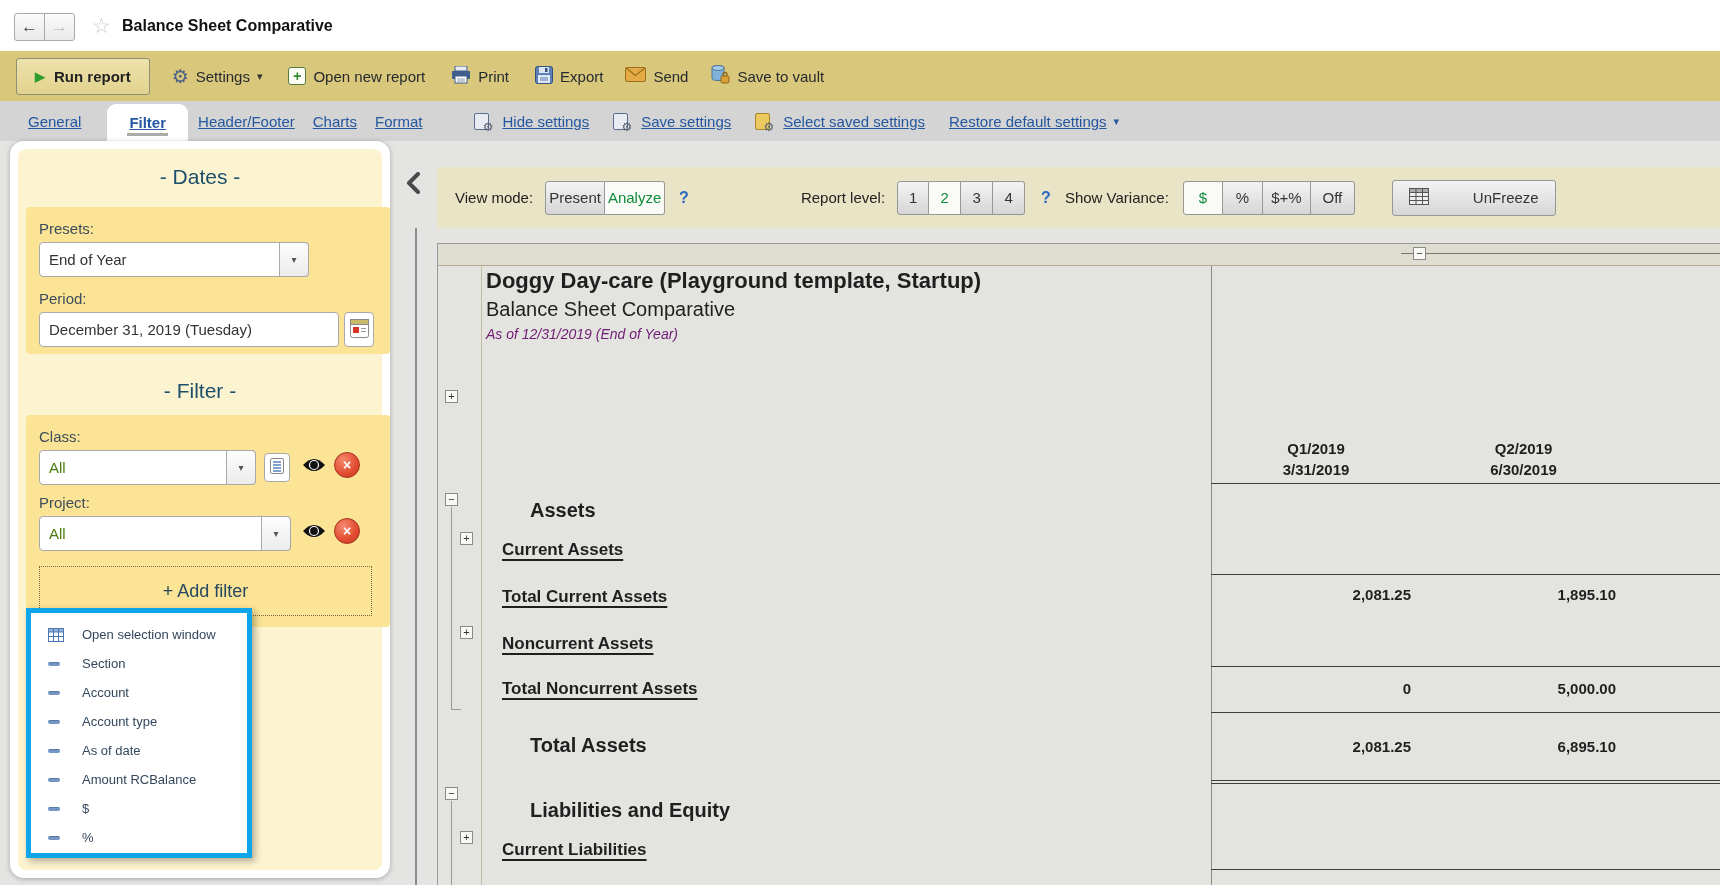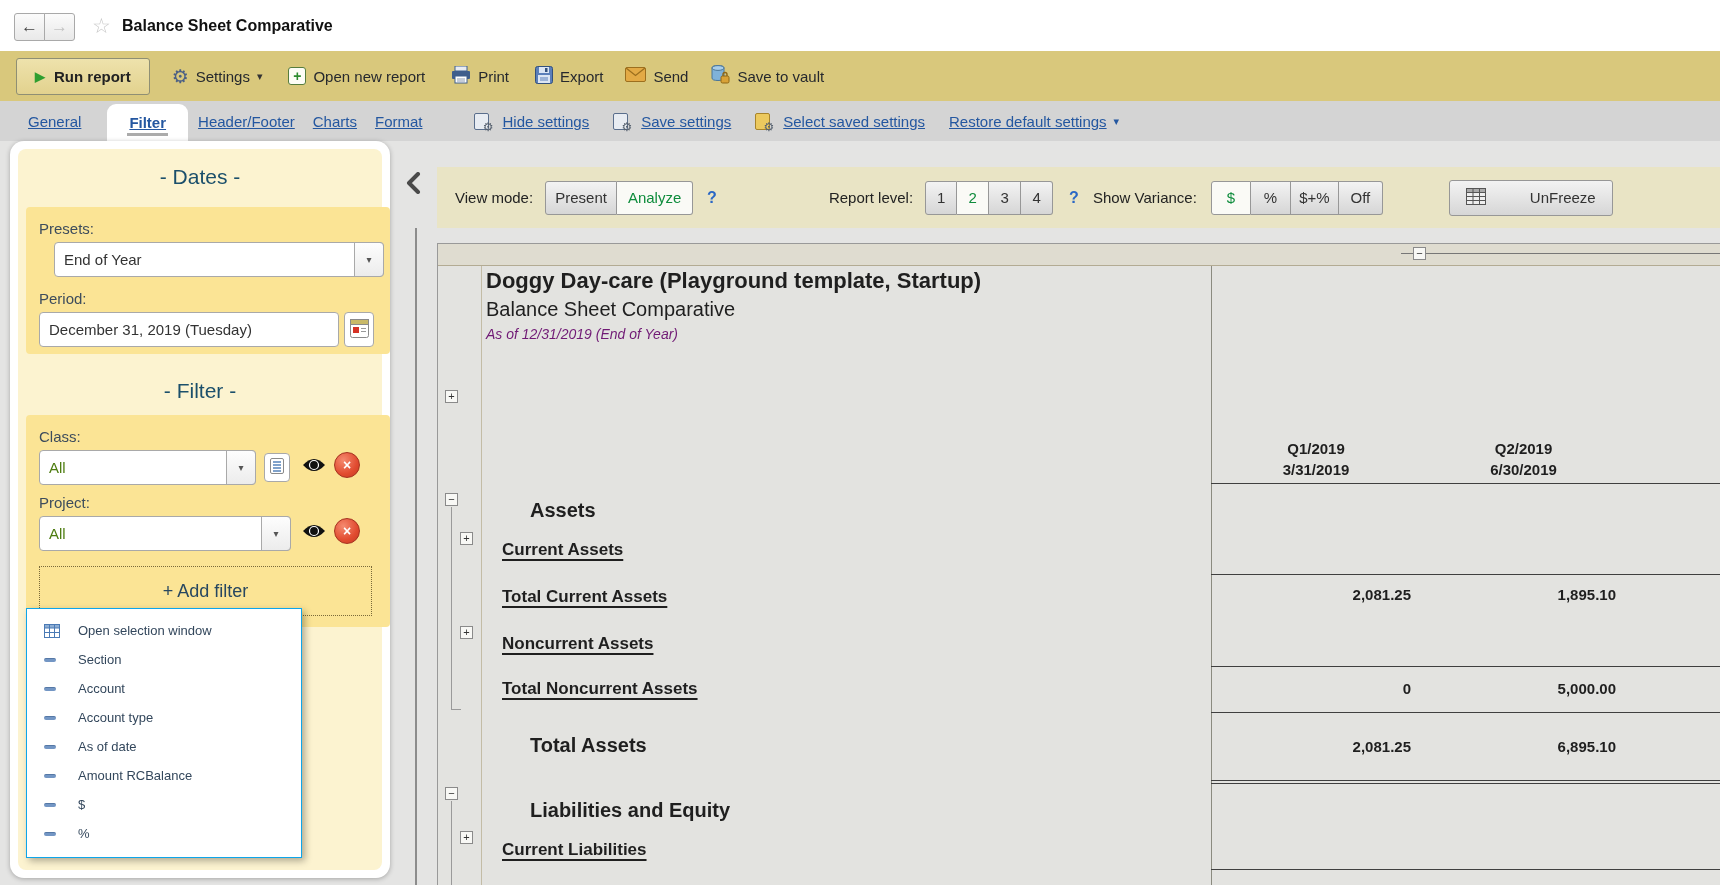--- a/index.html
+++ b/index.html
@@ -87,22 +87,22 @@
     position:absolute; width:26px; height:26px; border-radius:50%;
     background:radial-gradient(circle at 35% 30%, #f58a6f, #e14b30 60%, #c43a20);
     border:1px solid #a5301f; color:#fff; font-weight:bold; font-size:14px;
     text-align:center; line-height:24px; cursor:pointer;
   }
   .addfilter {
     position:absolute; left:13px; right:18px; height:50px; border:1px dotted #7a6a3a;
     font-size:18px; color:#274760; display:flex; align-items:center; justify-content:center; cursor:pointer;
   }
   .menu {
-    position:absolute; left:26px; top:608px; width:276px; height:250px; z-index:20;
-    background:#fff; border:1px solid #0ea5e9; box-shadow:3px 3px 7px rgba(0,0,0,.3);
+    position:absolute; left:26px; top:608px; width:226px; height:250px; z-index:20;
+    background:#fff; border:5px solid #0ea5e9; box-shadow:3px 3px 7px rgba(0,0,0,.3);
     padding-top:7px;
   }
   .menu-item { display:flex; align-items:center; height:29px; padding-left:17px; cursor:pointer; }
   .mi-icon { width:34px; display:flex; align-items:center; }
   .mi-label { font-size:13px; color:#33475c; }
   .dash { width:12px; height:4px; border-radius:2px; background:#7396c4; border-top:1px solid #5578a6; }
 
   
   .chevron { position:absolute; left:405px; top:172px; width:20px; height:24px; cursor:pointer; }
   .splitter { position:absolute; left:415px; top:228px; width:2px; height:657px; background:#8c8c8c; }
@@ -271,21 +271,21 @@
   </span>
 </div>
 
 <div class="panel">
   <div class="panel-inner">
 
     <div class="sec-title" style="top:16px;">- Dates -</div>
 
     <div class="ybox" style="top:58px; height:147px;">
       <div class="flabel" style="left:13px; top:13px;">Presets:</div>
-      <div class="tinput" style="left:28px; top:35px; width:330px;">
+      <div class="tinput" style="left:13px; top:35px; width:270px;">
         <span>End of Year</span>
         <div class="selbtn"><span>▾</span></div>
       </div>
       <div class="flabel" style="left:13px; top:83px;">Period:</div>
       <div class="tinput" style="left:13px; top:105px; width:300px;">
         <span>December 31, 2019 (Tuesday)</span>
       </div>
       <div class="sqbtn" style="left:318px; top:105px;">
         <span>
           <svg width="19" height="20" viewBox="0 0 19 20">
@@ -404,40 +404,40 @@
 <div class="chevron">
   <svg width="16" height="22" viewBox="0 0 16 22">
       <polyline points="13,2 4,11 13,20" fill="none" stroke="#4a4a4a" stroke-width="4" stroke-linecap="round" stroke-linejoin="round"></polyline>
     </svg>
 </div>
 <div class="splitter"></div>
 
 <div class="viewbar">
   <span class="vlabel" style="margin-right:12px;">View mode:</span>
   <div class="seg">
-    <div class="segbtn" style="width:72px;">Present</div>
-    <div class="segbtn on" style="width:76px;">Analyze</div>
+    <div class="segbtn" style="width:60px;">Present</div>
+    <div class="segbtn on" style="width:60px;">Analyze</div>
   </div>
   <span class="help" style="margin:0 0 0 14px;">?</span>
   <span class="vlabel" style="margin:0 12px 0 112px;">Report level:</span>
   <div class="seg">
     <div class="segbtn lvl">1</div>
     <div class="segbtn lvl on">2</div>
     <div class="segbtn lvl">3</div>
     <div class="segbtn lvl">4</div>
   </div>
   <span class="help" style="margin-left:16px;">?</span>
   <span class="vlabel" style="margin:0 14px 0 14px;">Show Variance:</span>
   <div class="seg">
     <div class="segbtn on" style="width:40px;">$</div>
     <div class="segbtn" style="width:40px;">%</div>
     <div class="segbtn" style="width:48px;">$+%</div>
     <div class="segbtn" style="width:44px;">Off</div>
   </div>
-  <div class="unfreeze" style="margin-left:66px;gap:44px;">
+  <div class="unfreeze" style="margin-left:37px;gap:44px;">
     <span>
       <svg width="20" height="17" viewBox="0 0 20 17">
           <rect x="0.5" y="0.5" width="19" height="16" fill="#eee" stroke="#555"></rect>
           <rect x="0.5" y="0.5" width="19" height="4" fill="#aaa" stroke="#555"></rect>
           <line x1="7" y1="0.5" x2="7" y2="16.5" stroke="#555"></line>
           <line x1="13.5" y1="0.5" x2="13.5" y2="16.5" stroke="#555"></line>
           <line x1="0.5" y1="8.5" x2="19.5" y2="8.5" stroke="#555"></line>
           <line x1="0.5" y1="12.5" x2="19.5" y2="12.5" stroke="#555"></line>
         </svg>
     </span>

